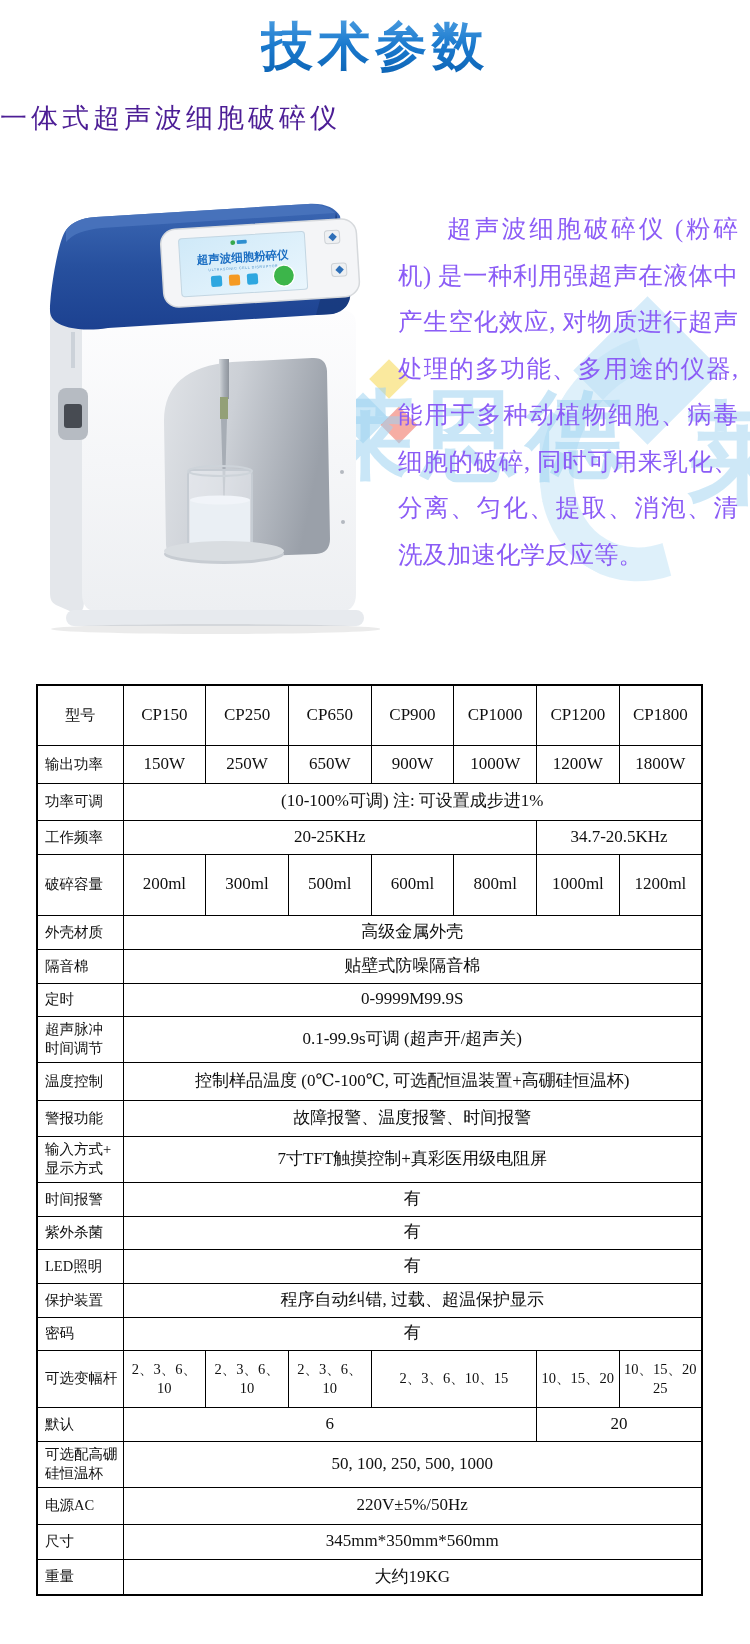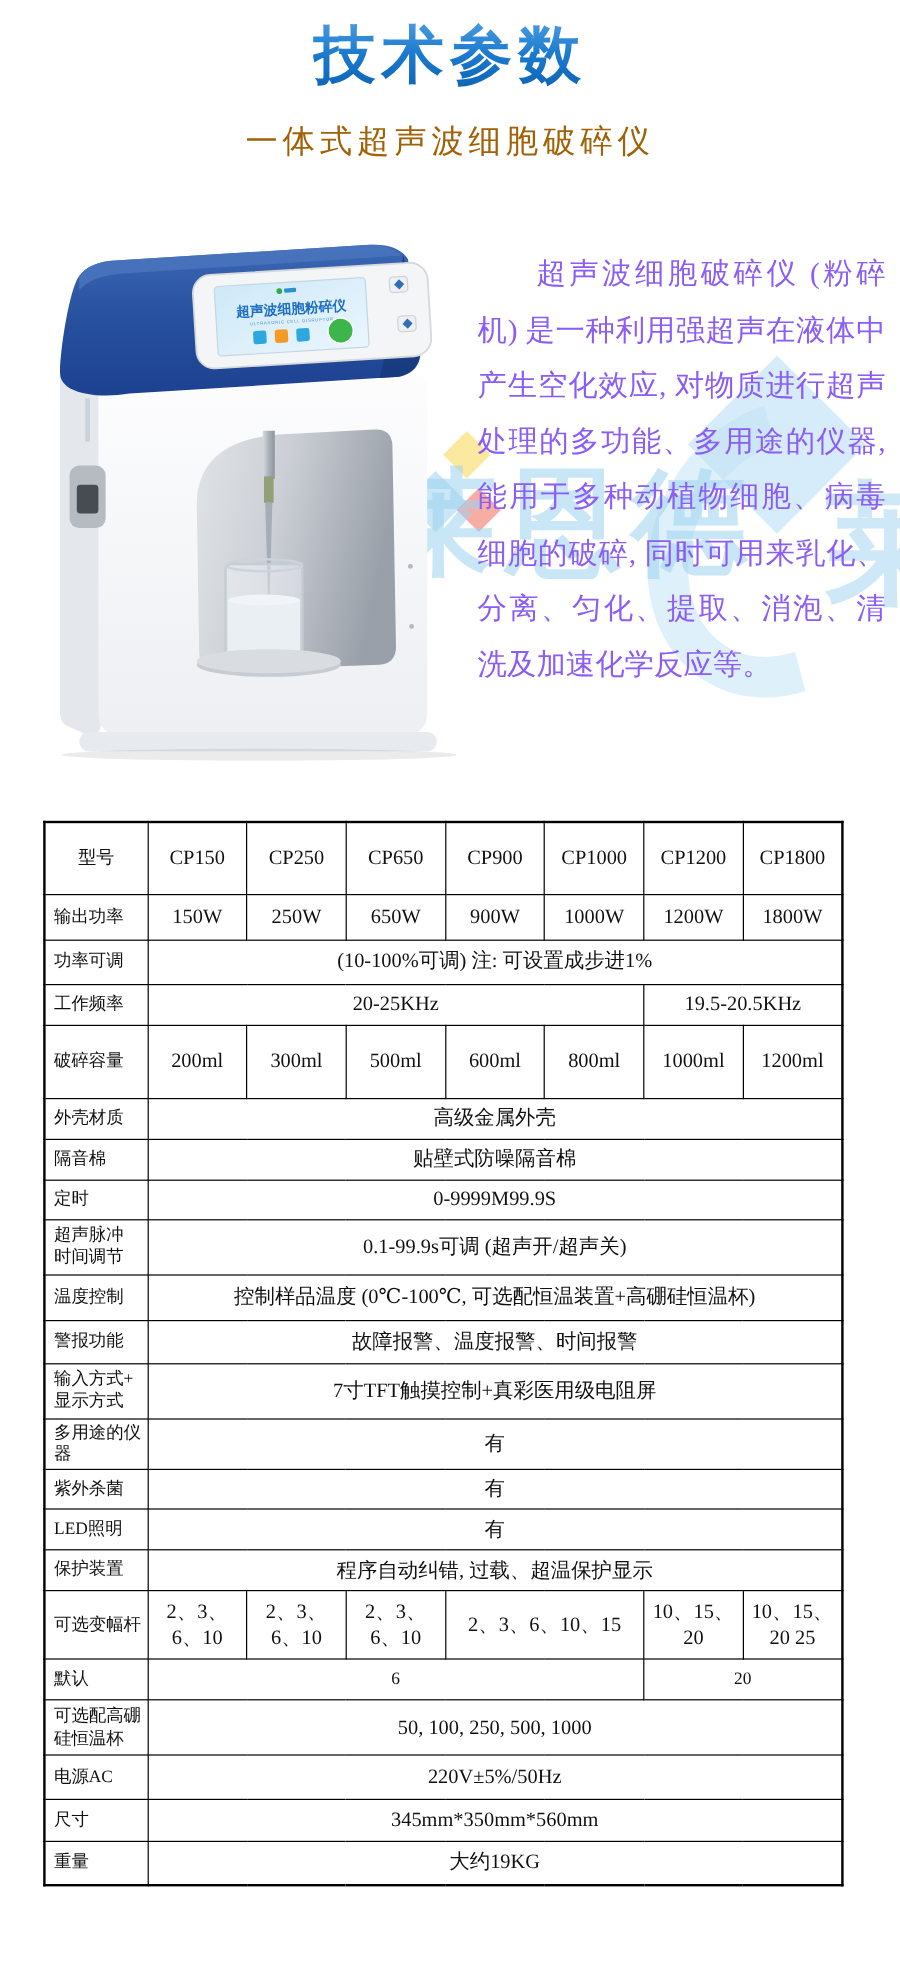--- a/index.html
+++ b/index.html
@@ -13,22 +13,22 @@
     display:inline-block;font-size:52px;font-weight:900;letter-spacing:5px;
     color:#1472c4;line-height:1.25;
   }
   @supports ((-webkit-background-clip:text)){
     .title{
       background:linear-gradient(180deg,#50a0e2 0%,#1b7ace 48%,#0b61b2 100%);
       -webkit-background-clip:text;background-clip:text;color:transparent;
     }
   }
   .subtitle{
-    position:absolute;top:100px;left:0;width:750px;text-align:center;
-    font-size:27px;color:#a16207;letter-spacing:4px;
+    position:absolute;top:100px;left:0;width:750px;
+    font-size:27px;color:#4c1d95;letter-spacing:4px;
   }
   
   .wm-layer{position:absolute;left:0;top:160px;width:750px;height:490px;overflow:hidden;pointer-events:none;}
   .wm-text{position:absolute;left:318px;top:212px;font-size:96px;font-weight:bold;color:#9ed3f1;opacity:.55;letter-spacing:8px;white-space:nowrap;}
   .wm-text2{position:absolute;left:688px;top:220px;font-size:110px;font-weight:bold;color:#9ed3f1;opacity:.5;white-space:nowrap;}
   .wm-diamond{position:absolute;transform:rotate(45deg);opacity:.55;}
   .wm-ring{
     position:absolute;left:545px;top:168px;width:150px;height:190px;border-radius:50%;
     border:34px solid #bfe2f6;border-right-color:transparent;border-top-color:transparent;
     transform:rotate(30deg);opacity:.5;
@@ -183,21 +183,21 @@
           <td class="val">1200W</td>
           <td class="val">1800W</td>
         </tr>
         <tr style="height: 37px;">
           <td class="lbl">功率可调</td>
           <td class="val" colspan="7">(10-100%可调) 注: 可设置成步进1%</td>
         </tr>
         <tr style="height: 34px;">
           <td class="lbl">工作频率</td>
           <td class="val" colspan="5">20-25KHz</td>
-          <td class="val" colspan="2">19.5-20.5KHz</td>
+          <td class="val" colspan="2">34.7-20.5KHz</td>
         </tr>
         <tr style="height: 61px;">
           <td class="lbl">破碎容量</td>
           <td class="val">200ml</td>
           <td class="val">300ml</td>
           <td class="val">500ml</td>
           <td class="val">600ml</td>
           <td class="val">800ml</td>
           <td class="val">1000ml</td>
           <td class="val">1200ml</td>
@@ -226,34 +226,38 @@
         <tr style="height: 36px;">
           <td class="lbl">警报功能</td>
           <td class="val" colspan="7">故障报警、温度报警、时间报警</td>
         </tr>
         <tr style="height: 46px;">
           <td class="lbl">输入方式+
 显示方式</td>
           <td class="val" colspan="7">7寸TFT触摸控制+真彩医用级电阻屏</td>
         </tr>
         <tr style="height: 34px;">
-          <td class="lbl">多用途的仪器</td>
+          <td class="lbl">时间报警</td>
           <td class="val" colspan="7">有</td>
         </tr>
         <tr style="height: 33px; margin-left: 45px;">
           <td class="lbl">紫外杀菌</td>
           <td class="val" colspan="7">有</td>
         </tr>
         <tr style="height: 34px;">
           <td class="lbl">LED照明</td>
           <td class="val" colspan="7">有</td>
         </tr>
         <tr style="height: 34px;">
           <td class="lbl">保护装置</td>
           <td class="val" colspan="7">程序自动纠错, 过载、超温保护显示</td>
+        </tr>
+        <tr style="height: 33px;">
+          <td class="lbl">密码</td>
+          <td class="val" colspan="7">有</td>
         </tr>
         <tr style="height: 57px;">
           <td class="lbl">可选变幅杆</td>
           <td class="val">2、3、6、10</td>
           <td class="val">2、3、6、10</td>
           <td class="val">2、3、6、10</td>
           <td class="val" colspan="2">2、3、6、10、15</td>
           <td class="val">10、15、20</td>
           <td class="val">10、15、20 25</td>
         </tr>

